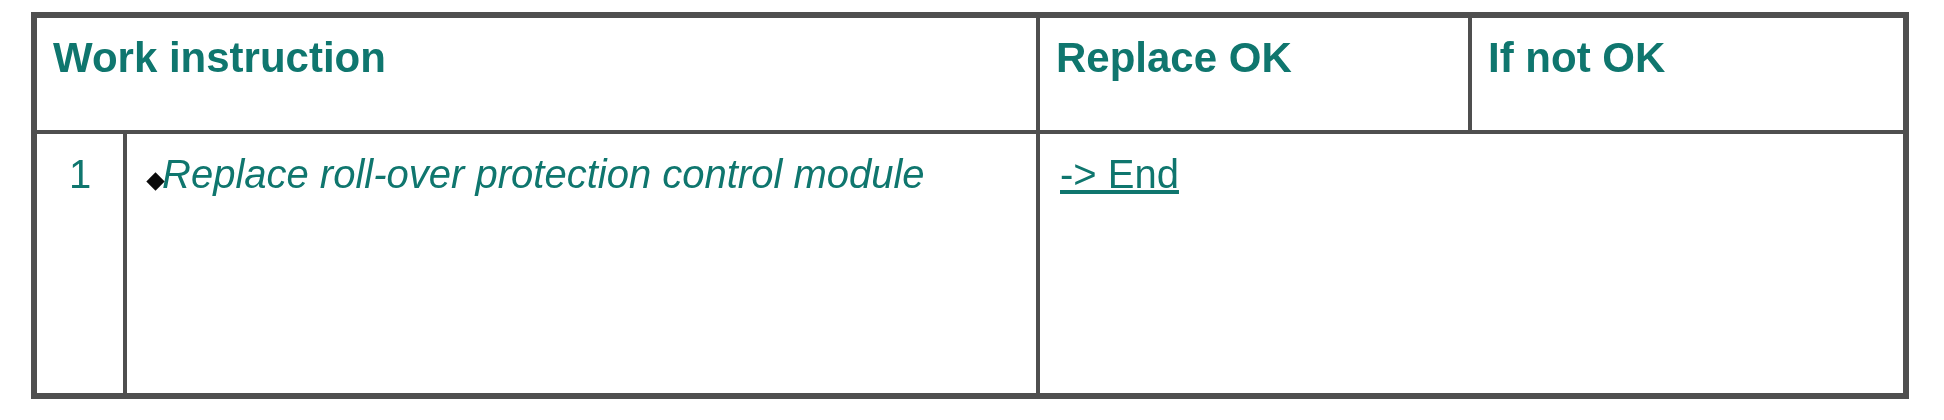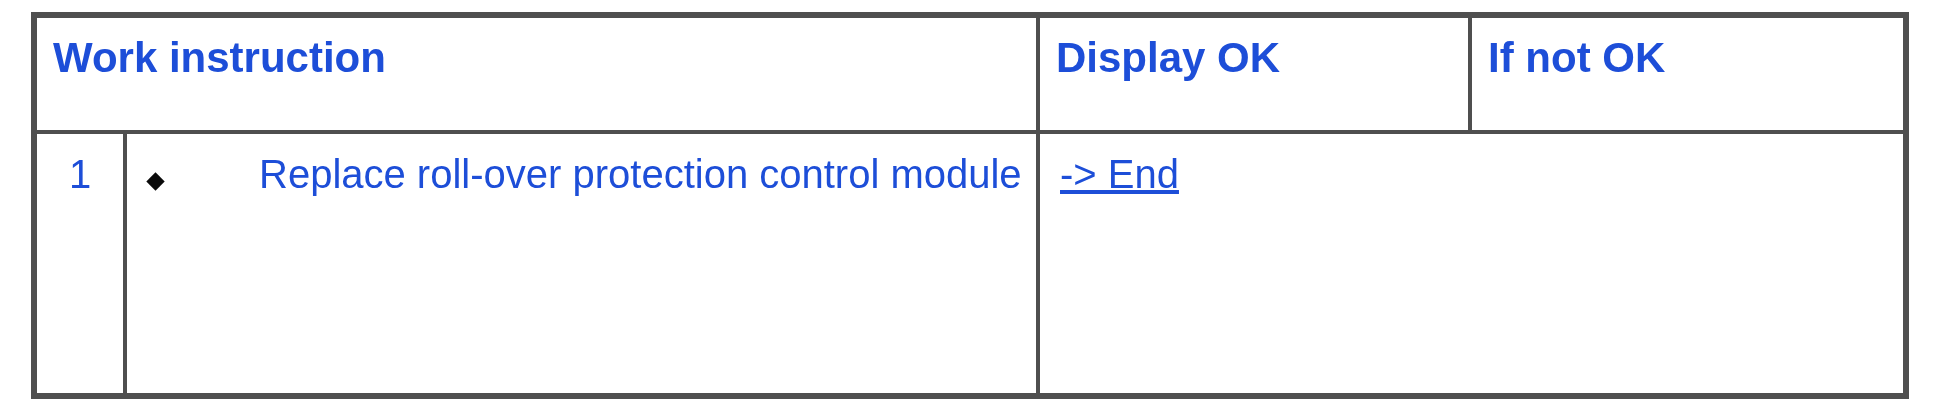--- a/index.html
+++ b/index.html
@@ -7,21 +7,21 @@
     padding: 0;
     background: #ffffff;
   }
   .page {
     position: relative;
     width: 1944px;
     height: 420px;
     background: #ffffff;
     overflow: hidden;
     font-family: "Liberation Sans", "DejaVu Sans", sans-serif;
-    color: #1d4ed8;
+    color: #0f766e;
   }
   table.work-table {
     position: absolute;
     left: 31px;
     top: 12px;
     width: 1872px;
     height: 387px;
     border-collapse: collapse;
     table-layout: fixed;
     border: 6px solid #4f4f4f;
@@ -64,41 +64,41 @@
     text-decoration: underline;
   }
   .bullet {
     display: inline-block;
     width: 13px;
     height: 13px;
     background: #0a0a0a;
     transform: rotate(45deg);
   }
   .instr-text {
-    margin-left: 97px;
+    font-style: italic;
   }
 </style>
 </head>
 <body>
 
 <div class="page">
   <table class="work-table">
     <colgroup>
       <col class="col-num">
       <col class="col-instruction">
       <col class="col-display-ok">
       <col class="col-if-not-ok">
     </colgroup>
     <tbody>
       <tr class="header-row">
         <th colspan="2">
           <span>Work instruction</span>
         </th>
         <th>
-          <span>Display OK</span>
+          <span>Replace OK</span>
         </th>
         <th>
           <span>If not OK</span>
         </th>
       </tr>
       <tr class="body-row">
         <td class="cell-step">
           <span>1</span>
         </td>
         <td class="cell-instruction">

